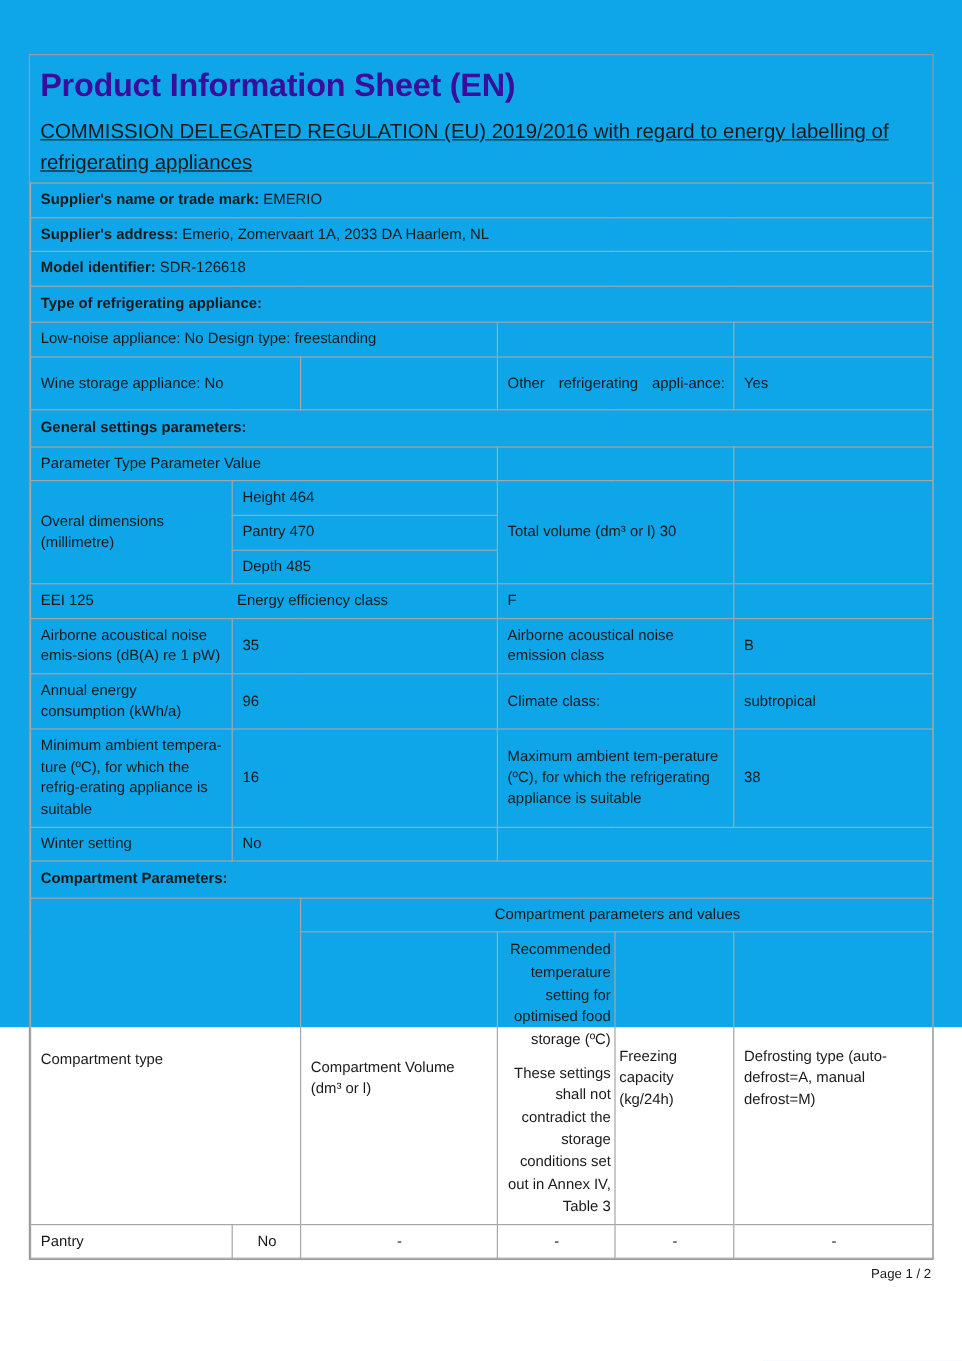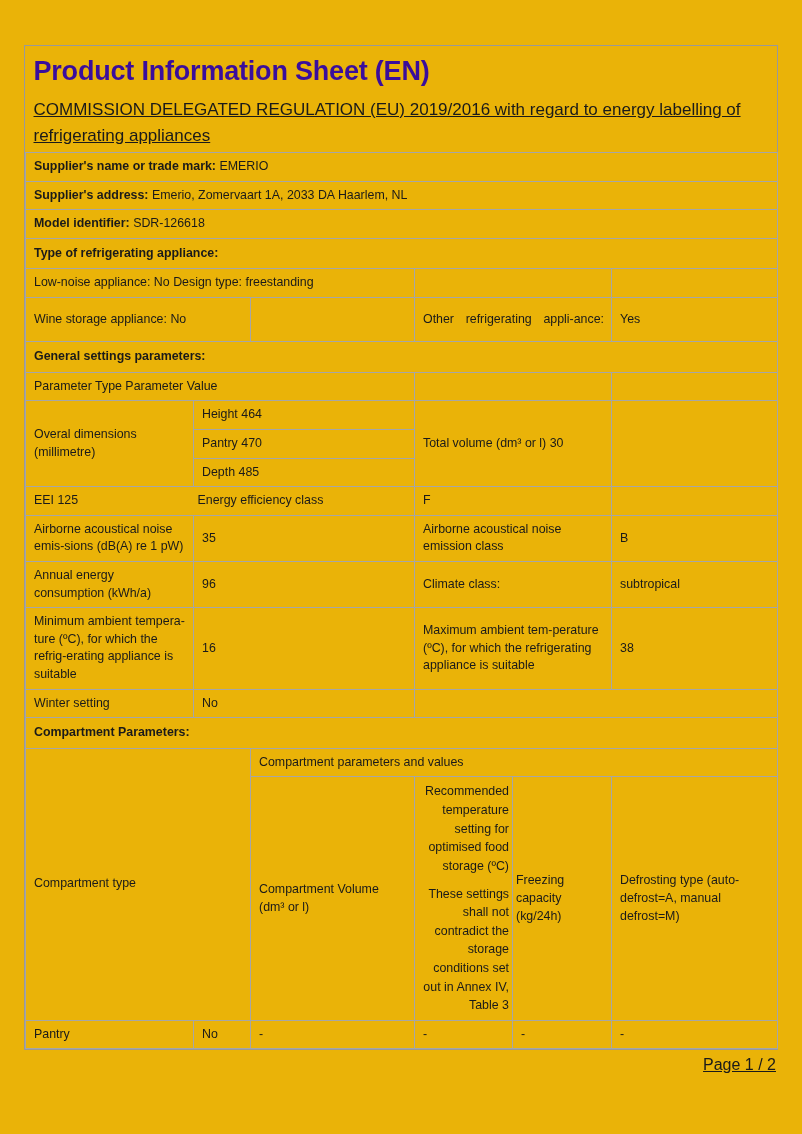--- a/index.html
+++ b/index.html
@@ -11,23 +11,23 @@
     width: 802px;
     height: 1134px;
     font-family: "Liberation Sans", sans-serif;
     color: #1a1a1a;
     -webkit-font-smoothing: antialiased;
   }
 
   .page {
     position: relative;
     width: 802px;
-    height: 1134px;
-    box-sizing: border-box;
-    background: #eab308;
+    height: 856px;
+    box-sizing: border-box;
+    background: #0ea5e9;
   }
 
   .sheet {
     position: absolute;
     left: 24px;
     top: 45px;
     width: 754px;
     border: 1px solid #999999;
     border-collapse: collapse;
     box-sizing: border-box;
@@ -63,21 +63,21 @@
   }
   .doc-sub {
     font-size: 17px;
     line-height: 1.5;
     color: #1a1a1a;
     padding-right: 28px;
     text-decoration: underline;
   }
 
   .b { font-weight: bold; margin-top: 17px; }
-  .center { }
+  .center { text-align: center; }
   .just { text-align: justify; text-align-last: justify; }
 
   .section-head {
     font-weight: bold;
     padding-top: 6px !important;
     padding-bottom: 6px !important;
   }
 
   .tall { height: 44px; }
 
@@ -97,25 +97,24 @@
   }
   .recom p { margin: 0; }
   .recom p + p { margin-top: 9px; }
 
   .footer {
     position: absolute;
     left: 24px;
     top: 1056px;
     width: 754px;
     text-align: right;
-    font-size: 16px;
+    font-size: 11px;
     color: #1a1a1a;
     padding-right: 2px;
     box-sizing: border-box;
-    text-decoration: underline;
   }
 </style>
 </head>
 <body>
 
 <div class="page">
 
   <div class="sheet">
     <table class="doc">
       <colgroup>

